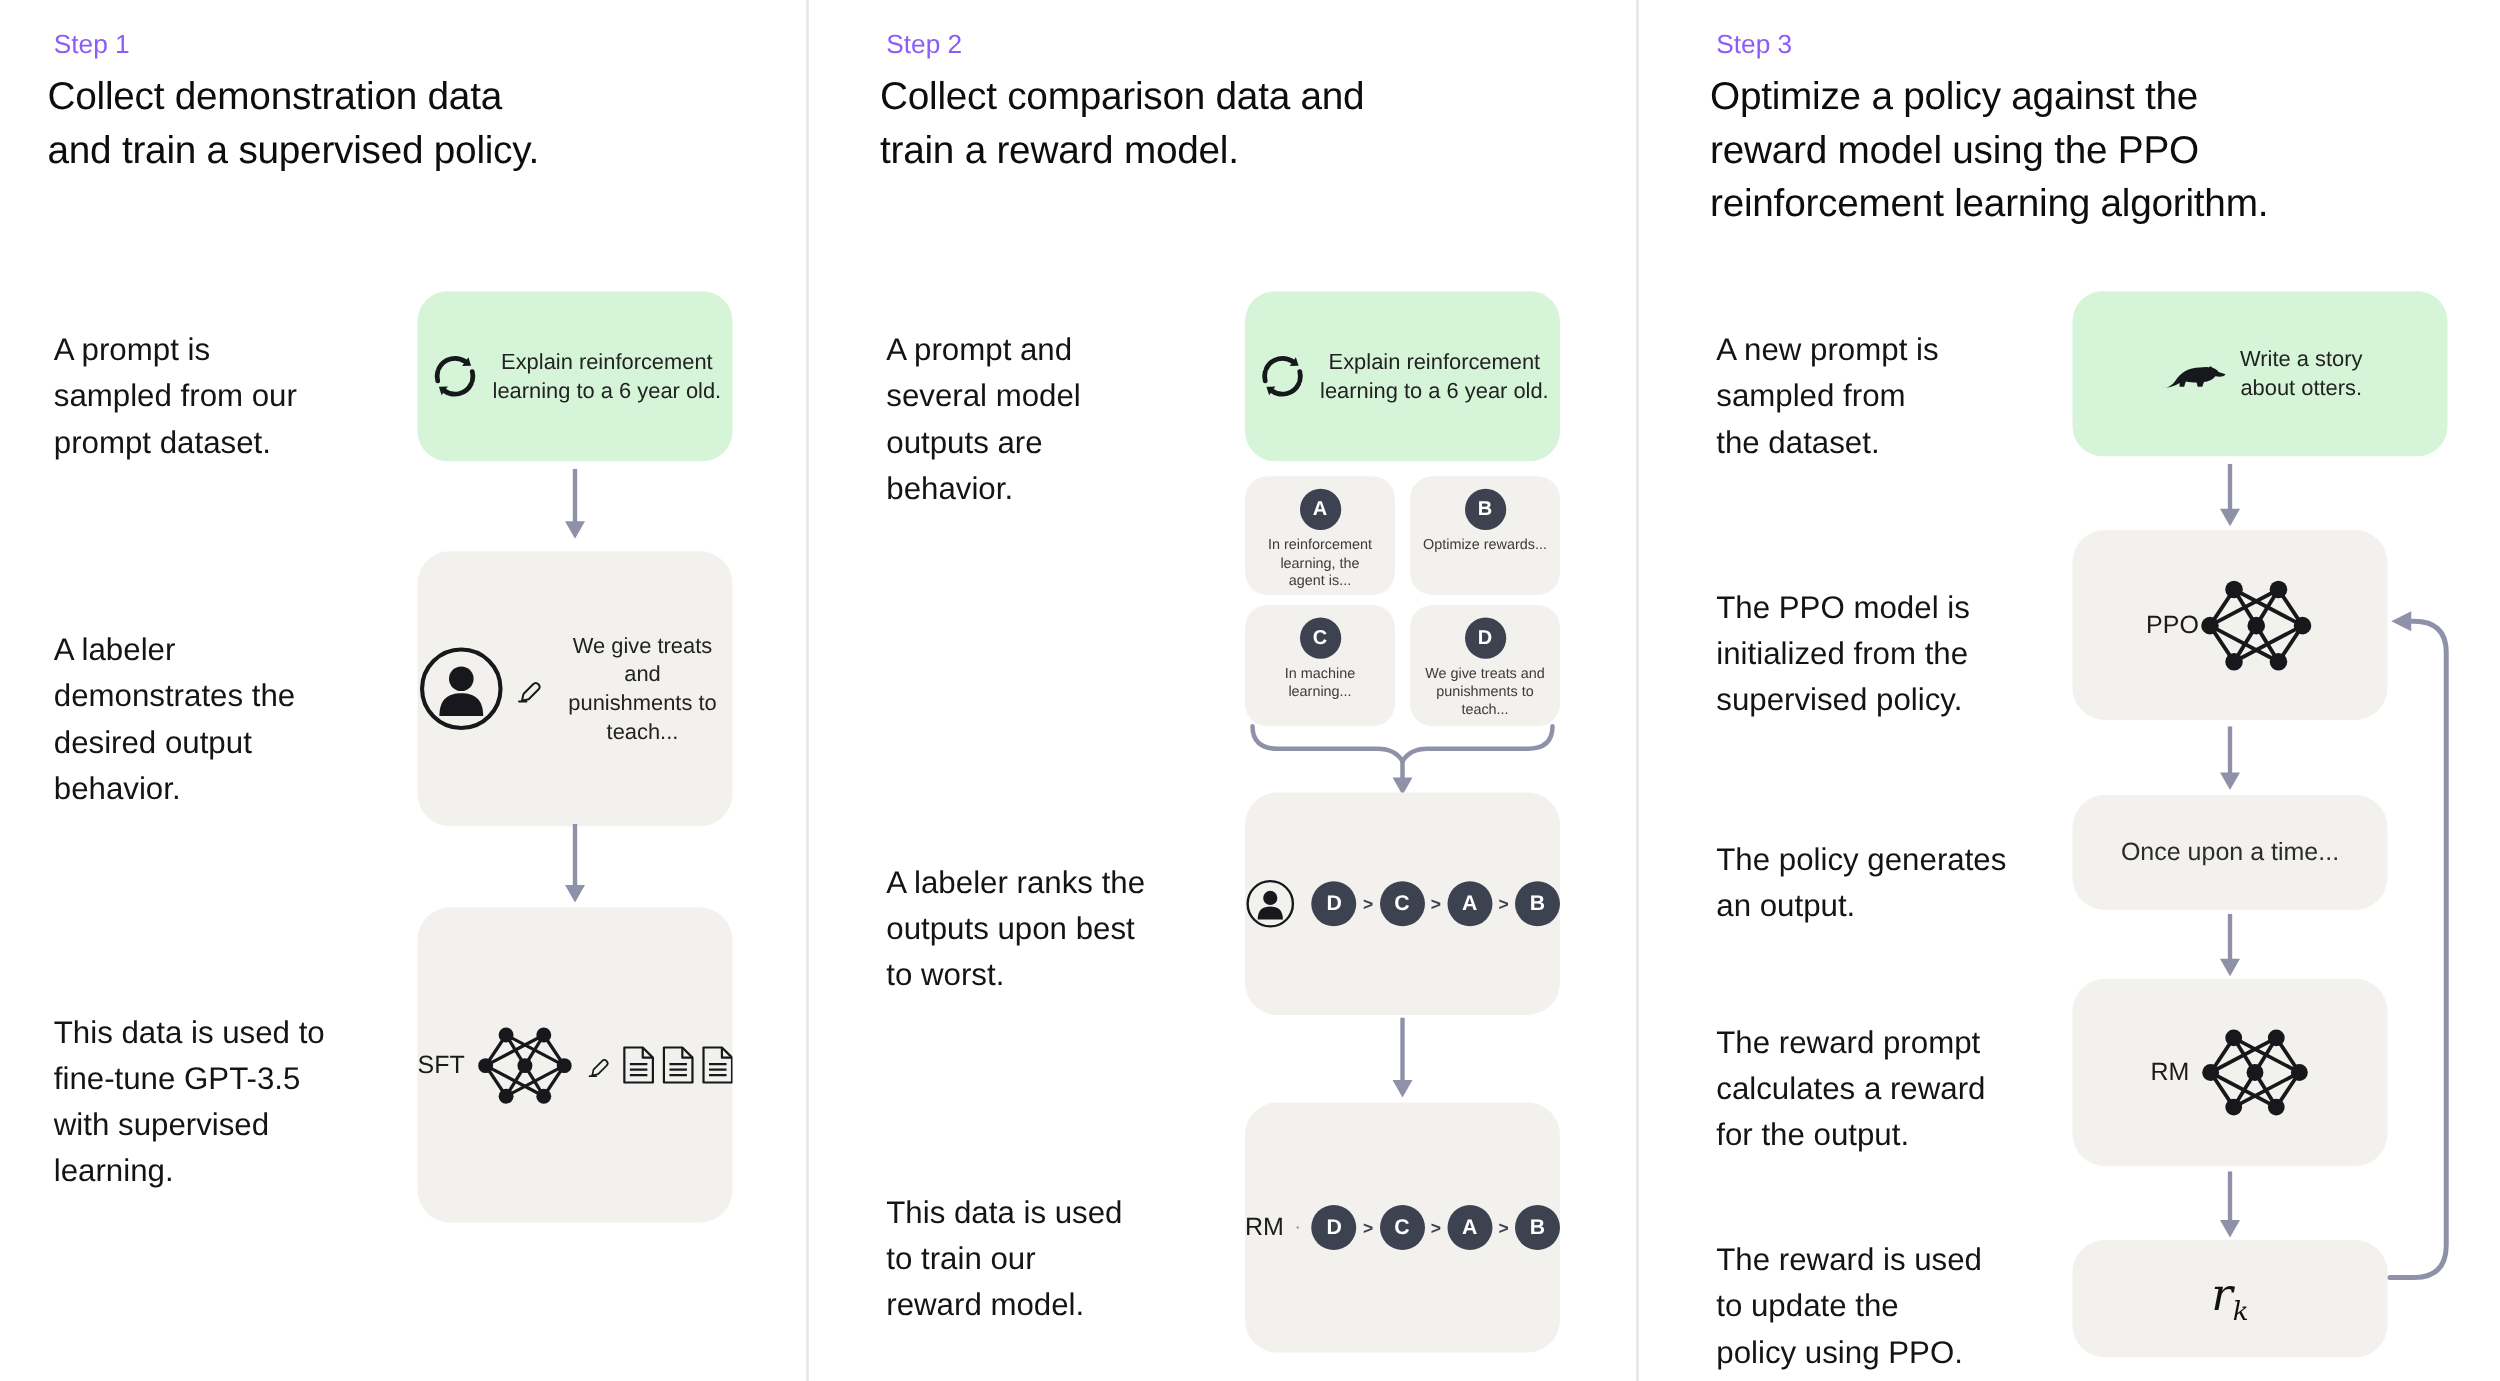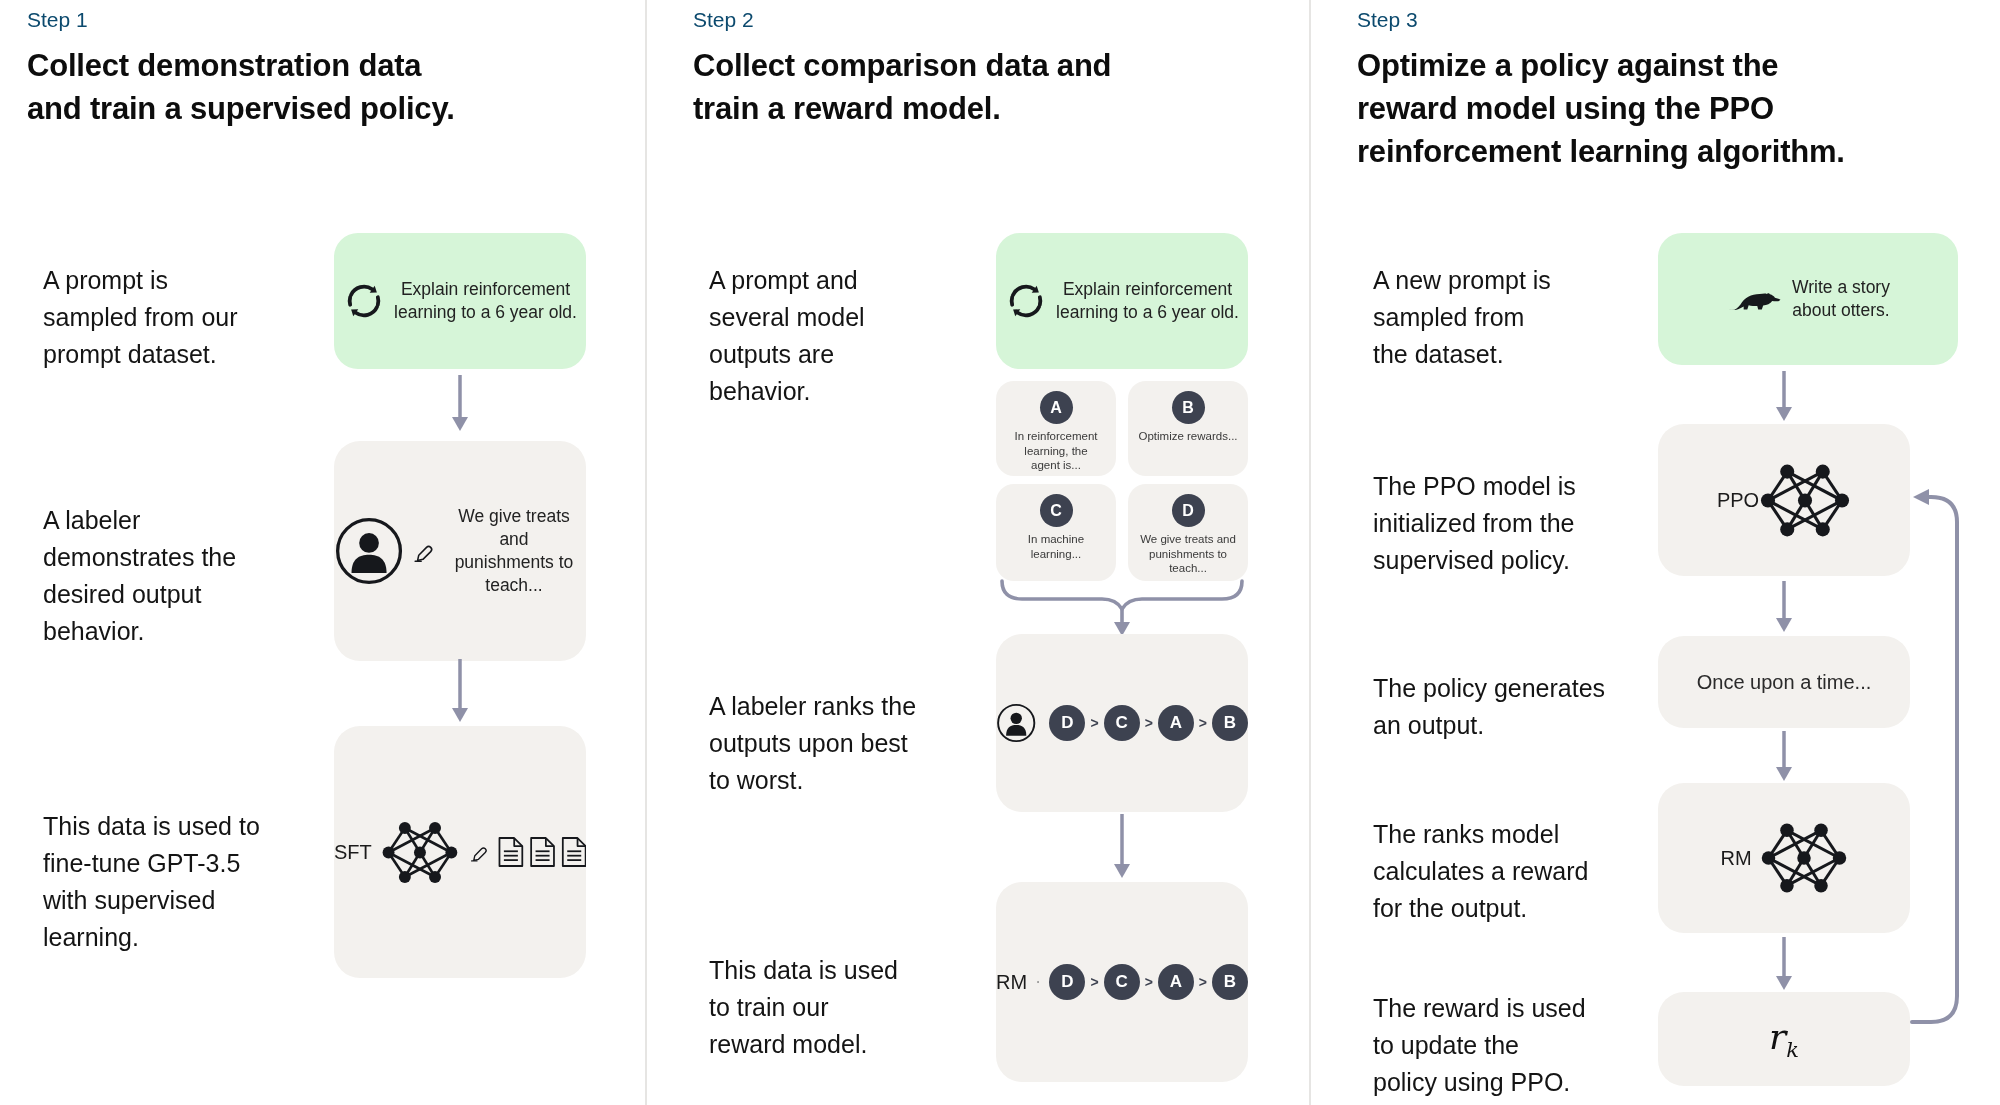--- a/index.html
+++ b/index.html
@@ -1,20 +1,20 @@
 <!DOCTYPE html>
 <html><head>
 <meta charset="utf-8">
 <style>
   html,body{margin:0;padding:0;background:#fff}
   .canvas{position:relative;width:2000px;height:1105px;background:#ffffff;
           font-family:"Liberation Sans",sans-serif;overflow:hidden}
   .divider{position:absolute;top:0;bottom:0;width:2px;background:#e6e5e3}
-  .step-label{position:absolute;margin:0;font-size:21px;color:#0c4a6e}
-  .title{position:absolute;margin:0;font-size:31px;line-height:43px;font-weight:700;
+  .step-label{position:absolute;margin:16px;font-size:21px;color:#8b5cf6}
+  .title{position:absolute;margin:11px;font-size:31px;line-height:43px;font-weight:400;
          color:#0d0d0d;letter-spacing:-0.2px;white-space:pre-line}
   .caption{position:absolute;margin:16px;font-size:25px;line-height:37px;color:#141414;white-space:pre-line}
   .box{position:absolute;display:flex;align-items:center;
        justify-content:center;text-align:center;box-sizing:border-box}
   .green{background:#d6f5d8;border-radius:24px;gap:9px}
   .gray{background:#f3f1ee;border-radius:26px}
   .box-text{font-size:17.5px;line-height:23px;color:#222;white-space:pre-line}
   .model-label{font-size:20px;color:#1b1b1b}
   .arrow{position:absolute}
   .arrow line{stroke:#8f91a8;stroke-width:3.5}
@@ -289,21 +289,21 @@
 reinforcement learning algorithm.</h2>
 
     <p class="caption" style="left:1357px;top:246px">A new prompt is
 sampled from
 the dataset.</p>
     <p class="caption" style="left:1357px;top:452px">The PPO model is
 initialized from the
 supervised policy.</p>
     <p class="caption" style="left:1357px;top:654px">The policy generates
 an output.</p>
-    <p class="caption" style="left:1357px;top:800px">The ranks model
+    <p class="caption" style="left:1357px;top:800px">The reward prompt
 calculates a reward
 for the output.</p>
     <p class="caption" style="left:1357px;top:974px">The reward is used
 to update the
 policy using PPO.</p>
 
     <div class="box green" style="left:1658px;top:233px;width:300px;height:132px;gap:8px">
       <svg width="58" height="30" viewBox="0 0 64 32">
         <path class="ink-f" d="M3,27 C8,29.5 12,27.5 16,22 C20,15 28,10.5 37,10.5 C40,10.5 43,9.5 45,10.5 C46,9 48,9.5 48.5,10.8 C51,11.5 53,13 54,14.5 L60,16.5 C59.5,18.5 55.5,19 51,18.2 C49,21 45,23 41,23.2 L39.5,27.5 L35.5,27.5 L34.5,23.8 C31,23.8 28,23.5 25,22.8 L23.5,27.5 L19.5,27.5 L19.5,24.2 C13,28 7.5,29.5 3,27 Z"></path>
       </svg>

